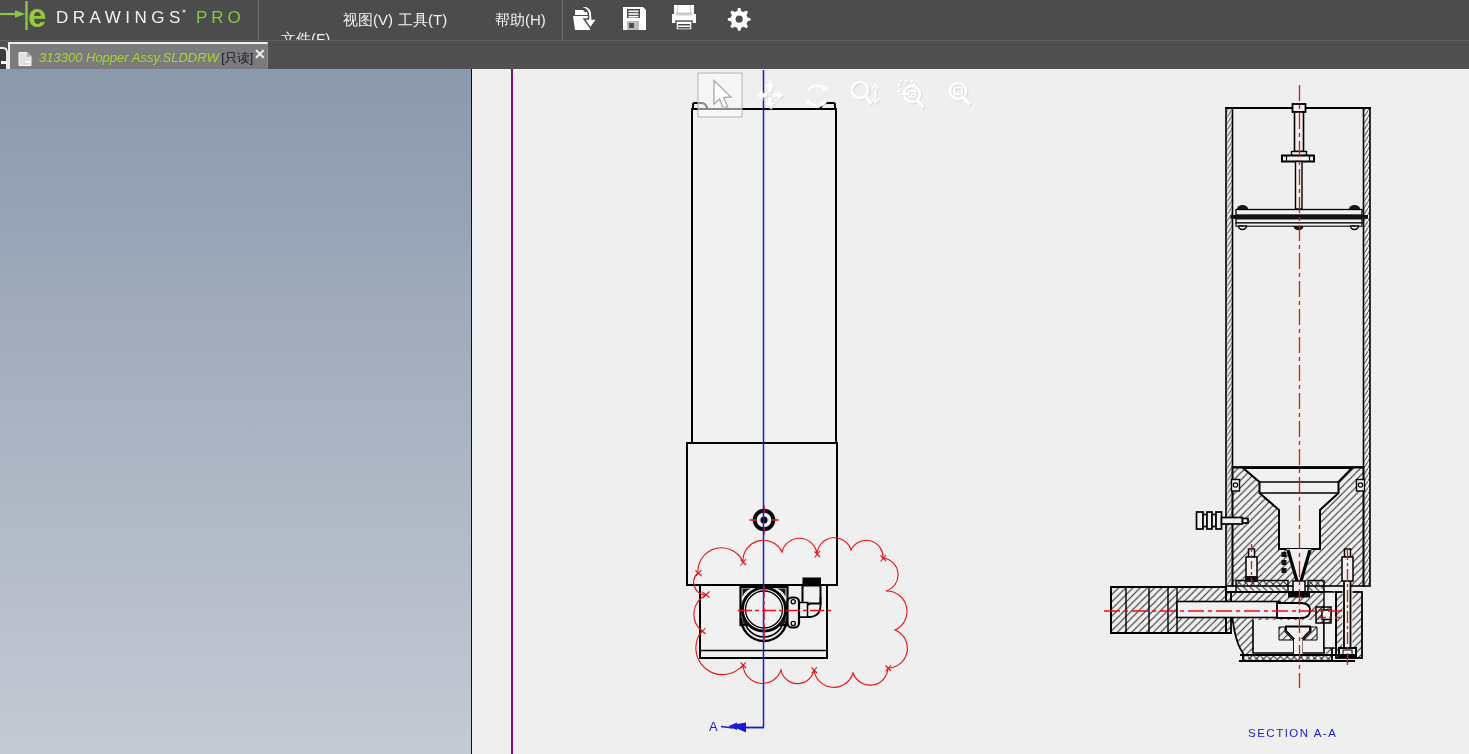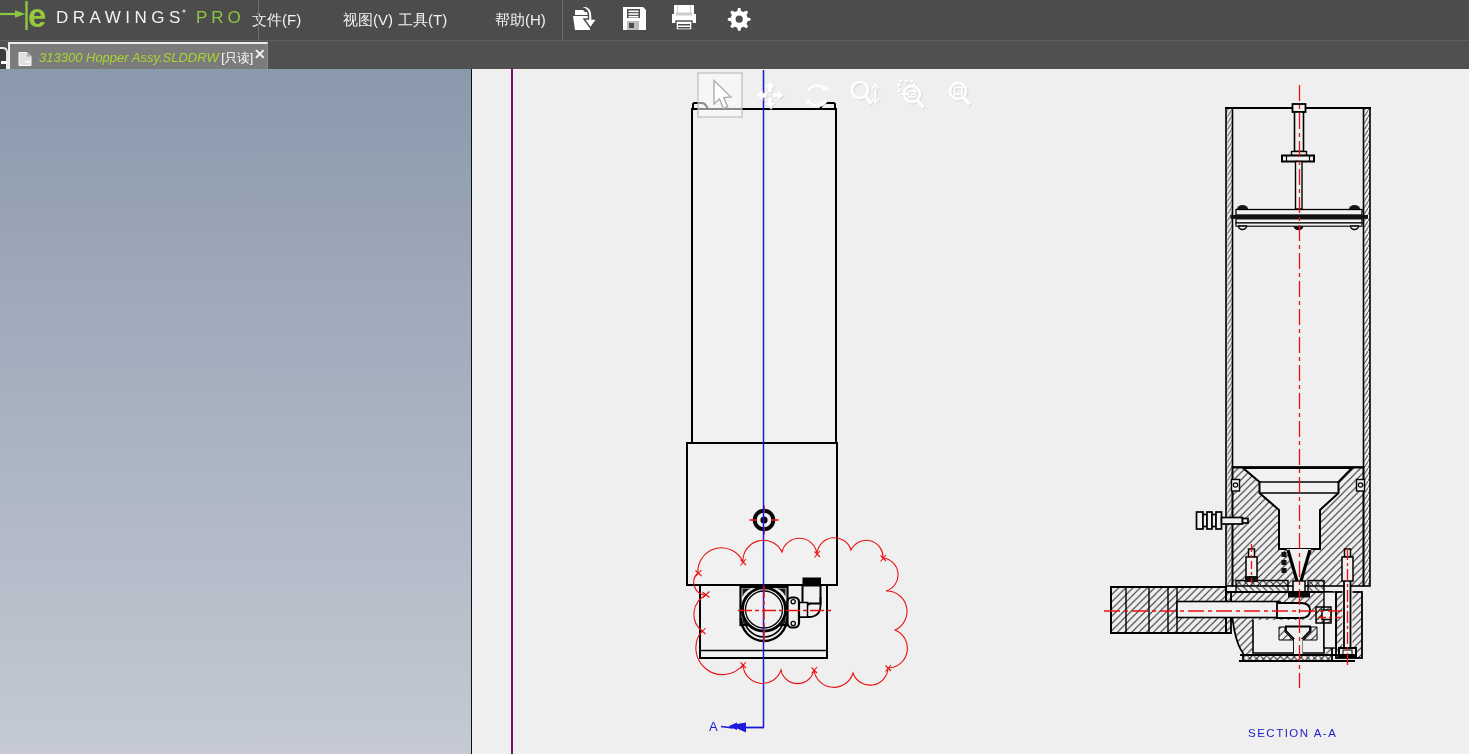--- a/index.html
+++ b/index.html
@@ -10,21 +10,21 @@
   #logo{position:absolute;left:0;top:0;width:258px;height:40px;}
   #menusep1{position:absolute;left:258px;top:0;width:1px;height:40px;background:#6e6e6e;}
   #menusep2{position:absolute;left:562px;top:0;width:1px;height:40px;background:#6e6e6e;}
   .menuitem{position:absolute;top:0;height:40px;line-height:40px;color:#f2f2f2;font-size:15px;}
   
   #tabbar{position:absolute;left:0;top:40px;width:1469px;height:29px;background:#505050;border-top:1px solid #5f5f5f;box-sizing:border-box;}
   #tabstub{position:absolute;left:-10px;top:6px;width:18px;height:23px;background:#3c3c3c;border:2px solid #e8e8e8;border-bottom:none;border-radius:0 5px 0 0;box-sizing:border-box;}
   #tabstub .dash{position:absolute;left:9px;top:12px;width:6px;height:3px;background:#fff;}
   #tab{position:absolute;left:8px;top:1px;width:260px;height:28px;background:#7b7b7b;border-top:2px solid #ededed;border-left:2px solid #ededed;border-right:1px solid #8a8a8a;box-sizing:border-box;}
   #tabtext{position:absolute;left:29px;top:1px;height:25px;line-height:25px;font-size:13px;font-style:italic;color:#a8d62f;white-space:nowrap;}
-  #tabro{font-style:normal;color:#ffffff;font-size:12.5px;}
+  #tabro{font-style:normal;color:#0f172a;font-size:12.5px;}
   #tabx{position:absolute;left:244px;top:2px;color:#f0f0f0;font-size:14px;font-weight:bold;font-style:normal;}
   
   #panel{position:absolute;left:0;top:69px;width:471px;height:685px;background:linear-gradient(#8b99ad,#c5cad4);}
   #blackline{position:absolute;left:471px;top:69px;width:1px;height:685px;background:#111;}
   #drawsvg{position:absolute;left:0;top:0;}
 </style>
 </head>
 <body>
 <div id="app">
 
@@ -33,21 +33,21 @@
       <svg width="258" height="40" viewBox="0 0 258 40">
         <line x1="0" y1="14" x2="17" y2="14" stroke="#8dc63f" stroke-width="2.2"></line>
         <path d="M15,10.2 L25.5,14 L15,17.8 Z" fill="#8dc63f"></path>
         <line x1="26.5" y1="1" x2="26.5" y2="30" stroke="#8dc63f" stroke-width="2.4"></line>
         <text x="28" y="27" font-size="33" font-weight="bold" fill="#97c93d" font-family="Liberation Sans,sans-serif">e</text>
         <text x="56" y="23" font-size="17" fill="#f2f2f2" letter-spacing="4.5" font-family="Liberation Sans,sans-serif">DRAWINGS</text>
         <circle cx="184" cy="11" r="1.6" fill="#cccccc"></circle>
         <text x="196" y="23" font-size="17" fill="#8dc63f" letter-spacing="4" font-family="Liberation Sans,sans-serif">PRO</text>
       </svg>
     </div>
-    <div class="menuitem" style="left:252px;">文件(F)</div>
+    <div class="menuitem" style="left:281px;margin-top:19px;">文件(F)</div>
     <div class="menuitem" style="left:343px;">视图(V)</div>
     <div class="menuitem" style="left:398px;">工具(T)</div>
     <div class="menuitem" style="left:495px;">帮助(H)</div>
     <div id="menusep1"></div>
     <div id="menusep2"></div>
     <svg width="700" height="40" viewBox="0 0 700 40" style="position:absolute;left:566px;top:0;">
 
       <g fill="#fff">
         <path d="M9,10 h8 l2,2 h5 v3 h-15 z"></path>
         <path d="M7,16 h19 l-2,14 h-15 z"></path>

